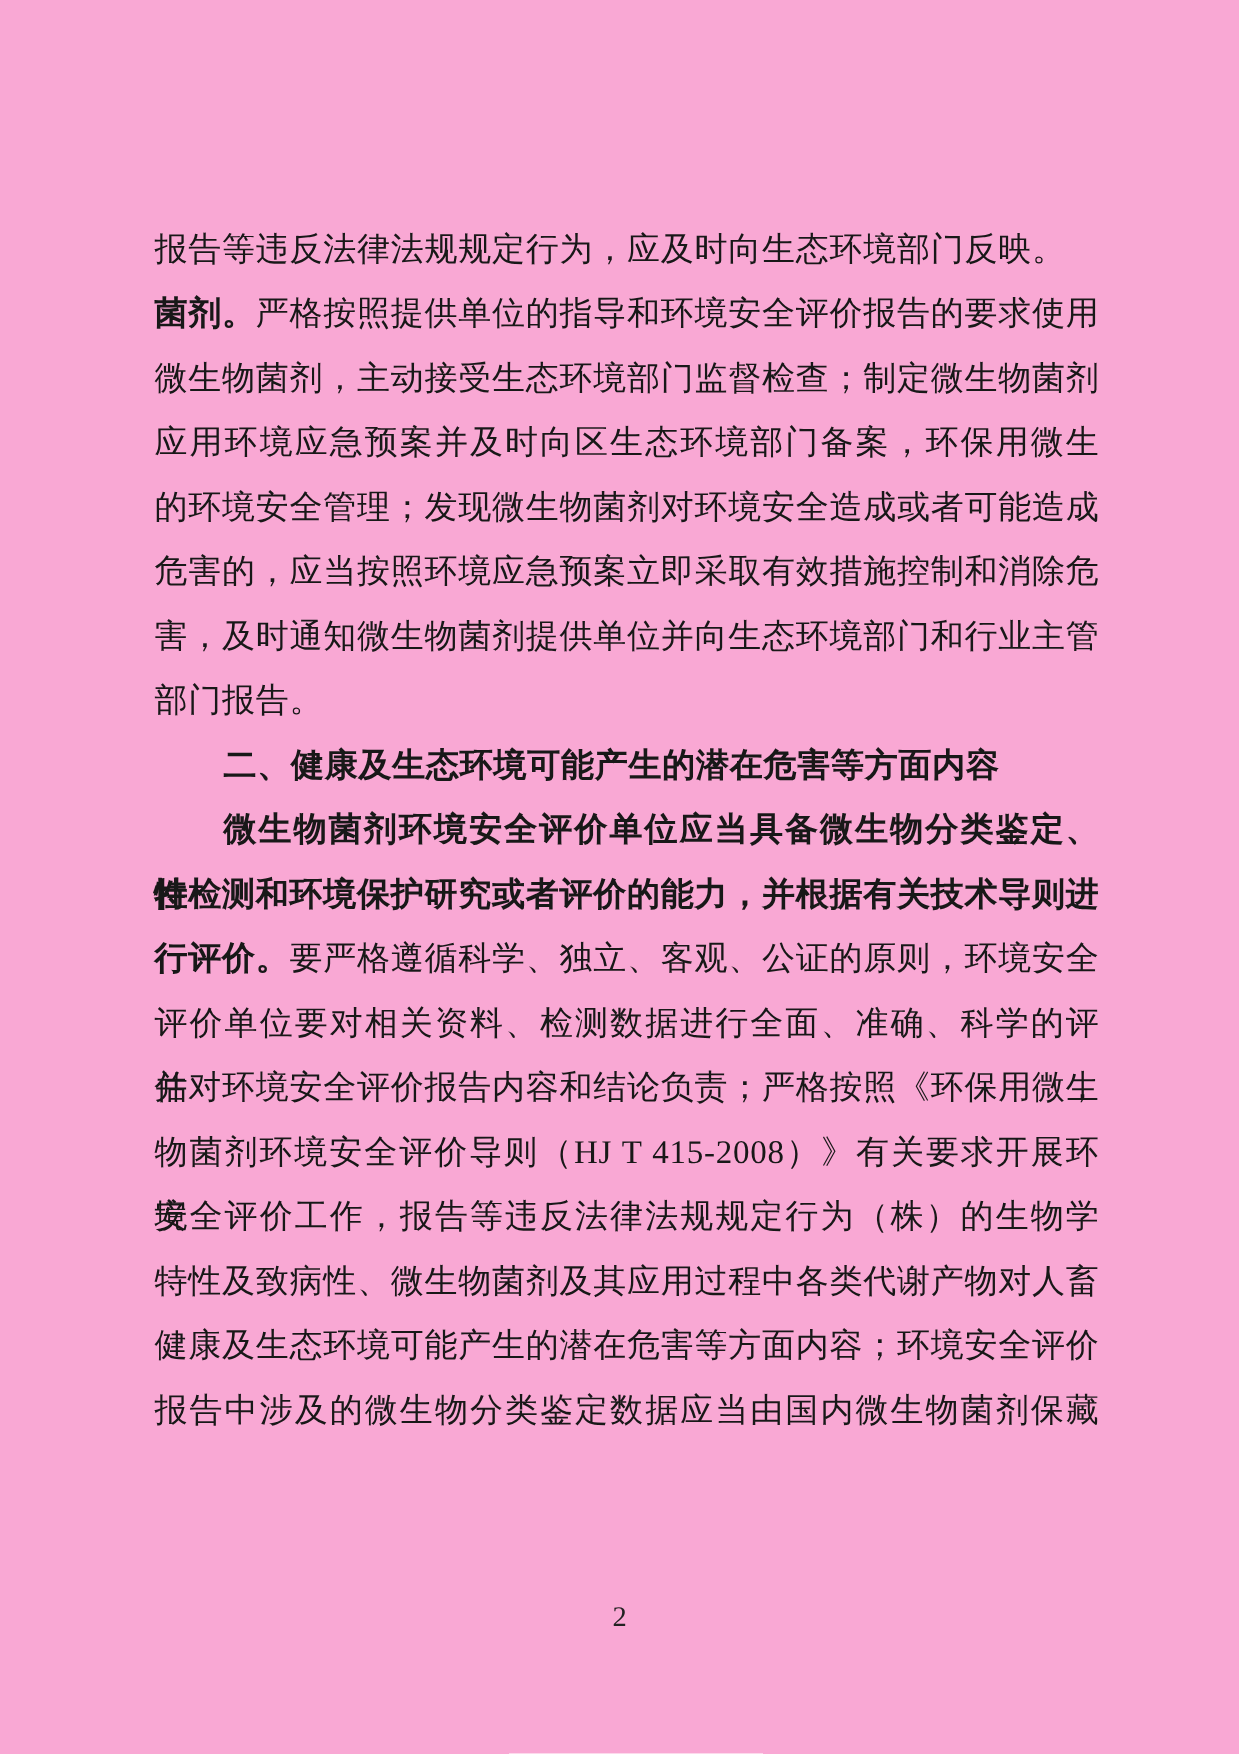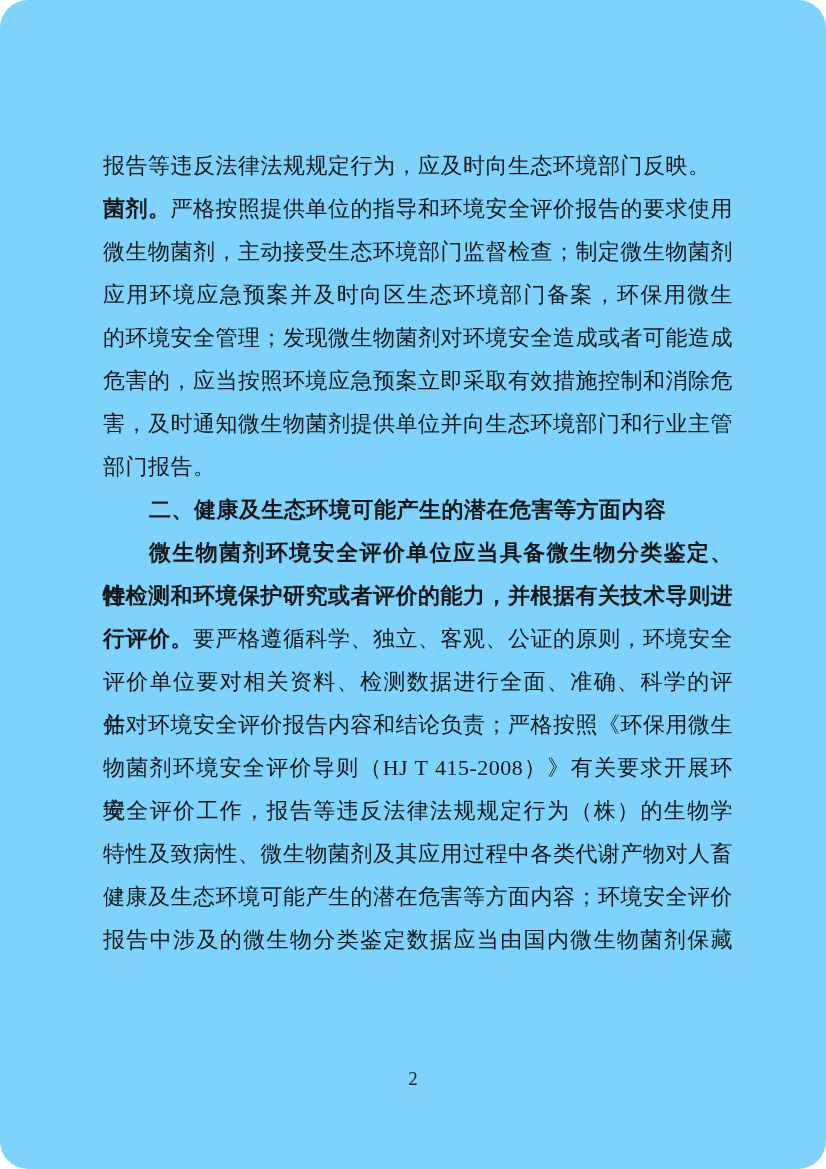--- a/index.html
+++ b/index.html
@@ -4,25 +4,24 @@
 <style>
   html, body {
     margin: 0;
     padding: 0;
     background: #ffffff;
   }
   .page {
     position: relative;
     width: 826px;
     height: 1169px;
-    background: #7dd3fc;
+    background: #f9a8d4;
     overflow: hidden;
     font-family: "Liberation Serif", "DejaVu Serif", serif;
     color: #181818;
-    border-radius: 28px;
   }
   .text-block {
     position: absolute;
     left: 103px;
     top: 144px;
     width: 630px;
   }
   .line {
     height: 43px;
     line-height: 43px;

